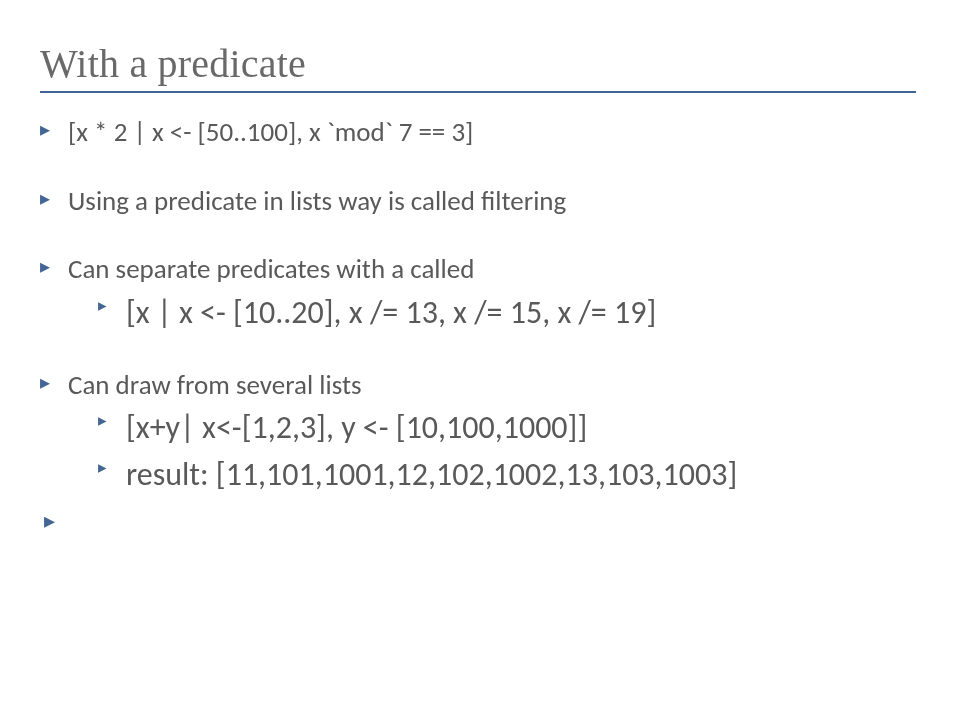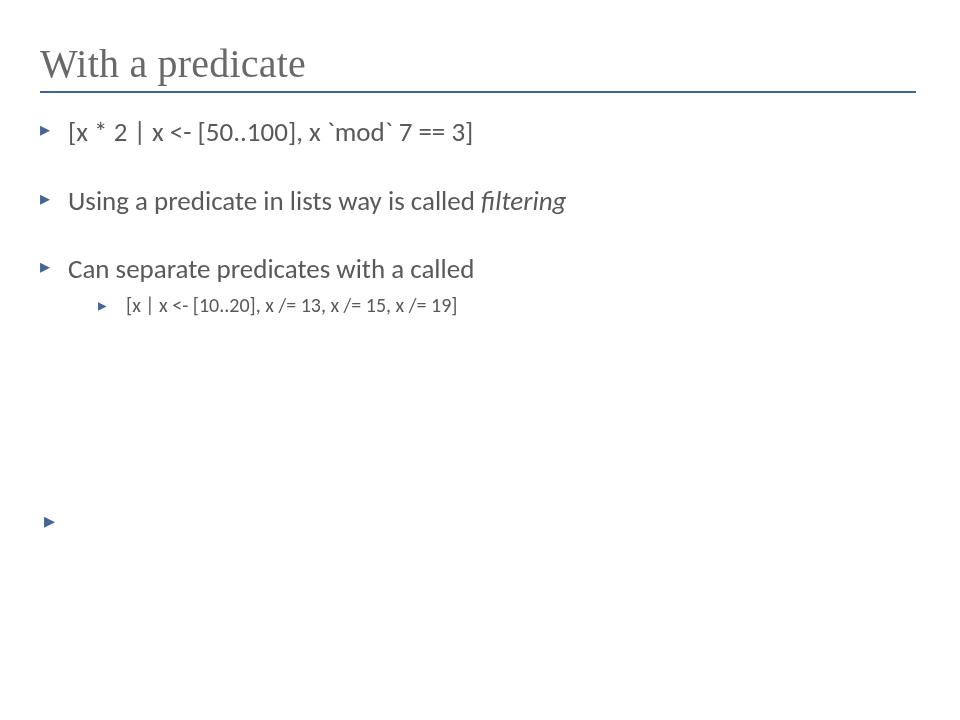--- a/index.html
+++ b/index.html
@@ -46,32 +46,32 @@
     left: 0;
     top: 2px;
     color: #436694;
     font-size: 20px;
   }
   .lvl2 {
     padding-left: 28px;
     margin-left: 30px;
     margin-top: 6px;
     margin-bottom: 6px;
-    font-size: 20px;
+    font-size: 32px;
     color: #595959;
   }
   .lvl2::before {
     content: "▸";
     position: absolute;
     left: 0;
     top: 2px;
     color: #436694;
     font-size: 17px;
   }
-  .italic { font-style: italic; }
+  .italic { }
   .corner-chevron {
     position: absolute;
     left: 44px;
     bottom: 26px;
     color: #436694;
     font-size: 22px;
   }
   .with-sub { margin-bottom: 34px; }
   .with-sub > .bullet-text { display: inline; }
   .sublist { margin-top: 6px; }
@@ -96,18 +96,29 @@
 
       <li class="lvl1 with-sub">
         <span class="bullet-text">Can separate predicates with a called</span>
         <ul class="sublist">
           <li class="lvl2">
             <span>[x | x &lt;- [10..20], x /= 13, x /= 15, x /= 19]</span>
           </li>
         </ul>
       </li>
 
+      <li class="lvl1 with-sub">
+        <span class="bullet-text">Can draw from several lists</span>
+        <ul class="sublist">
+          <li class="lvl2">
+            <span>[x+y| x&lt;-[1,2,3], y &lt;- [10,100,1000]]</span>
+          </li>
+          <li class="lvl2">
+            <span>result: [11,101,1001,12,102,1002,13,103,1003]</span>
+          </li>
+        </ul>
+      </li>
 
     </ul>
   </div>
 
   <div class="corner-chevron">▸</div>
 </div>
 
 </body></html>

